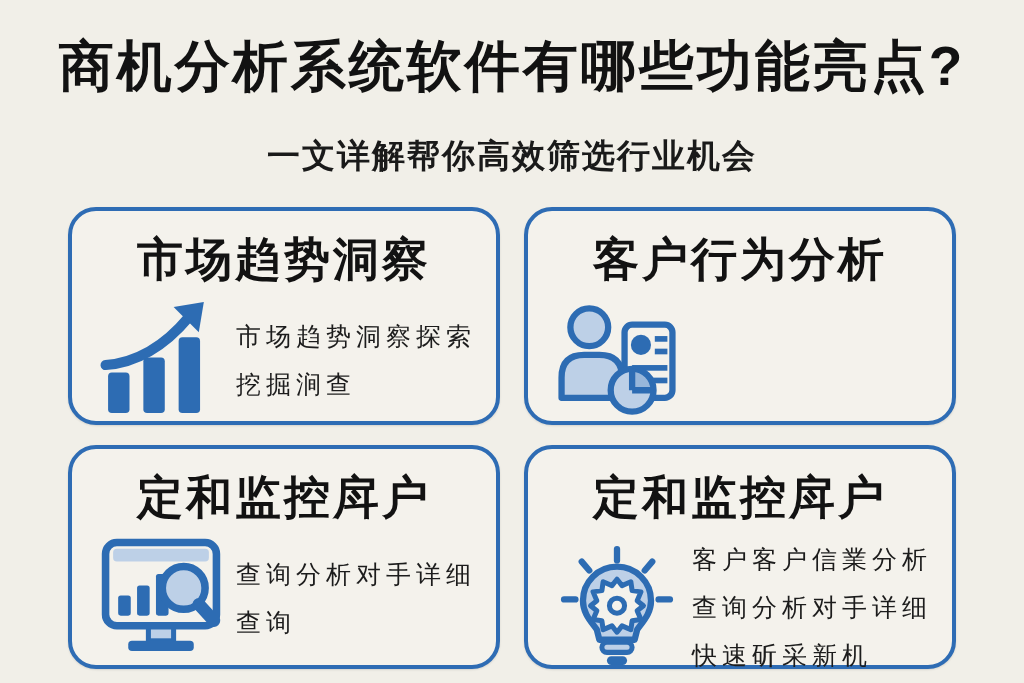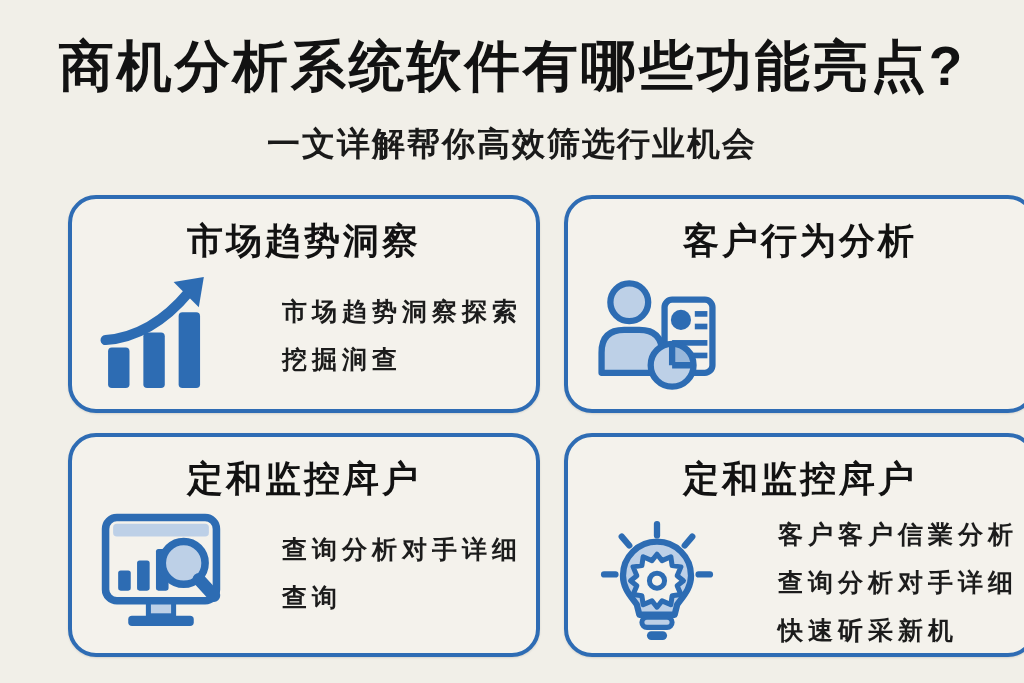--- a/index.html
+++ b/index.html
@@ -19,66 +19,65 @@
     font-size: 55px;
     font-weight: 900;
     letter-spacing: 3px;
     color: #121212;
   }
   .sub-title {
     text-align: center;
     font-size: 33px;
     font-weight: 700;
     letter-spacing: 2px;
-    margin-top: 18px;
+    margin-top: 30px;
     color: #1a1a1a;
   }
   .card-grid {
     margin: 28px 68px 0 68px;
     display: grid;
     grid-template-columns: 1fr 1fr;
     grid-template-rows: 218px 224px;
     column-gap: 24px;
     row-gap: 20px;
   }
   .card {
     background: #f4f2ec;
     border: 4px solid #2e6cb4;
     border-radius: 28px;
     padding: 14px 14px 10px 14px;
     box-shadow: 0 1px 2px rgba(60,60,60,0.15);
   }
   .card-title {
     text-align: center;
-    font-size: 36px;
+    font-size: 46px;
     font-weight: 900;
     letter-spacing: 3px;
     margin-top: 4px;
     color: #121212;
   }
   .card-body {
     display: flex;
     align-items: center;
     margin-top: 6px;
   }
   .card-icon {
     flex: 0 0 150px;
     display: flex;
     justify-content: center;
     align-items: center;
   }
   .card-icon svg { width: 126px; height: 126px; }
   .card-text {
     flex: 1;
     font-size: 25px;
-    font-weight: 700;
+    font-weight: 400;
     letter-spacing: 5px;
     line-height: 48px;
     color: #1c1c1c;
-    margin-left: 46px;
   }
   .card-text div { white-space: nowrap; }
 </style>
 </head>
 <body>
 
 <div class="page">
 
   <h1 class="main-title">商机分析系统软件有哪些功能亮点?</h1>
   <div class="sub-title">一文详解帮你高效筛选行业机会</div>

